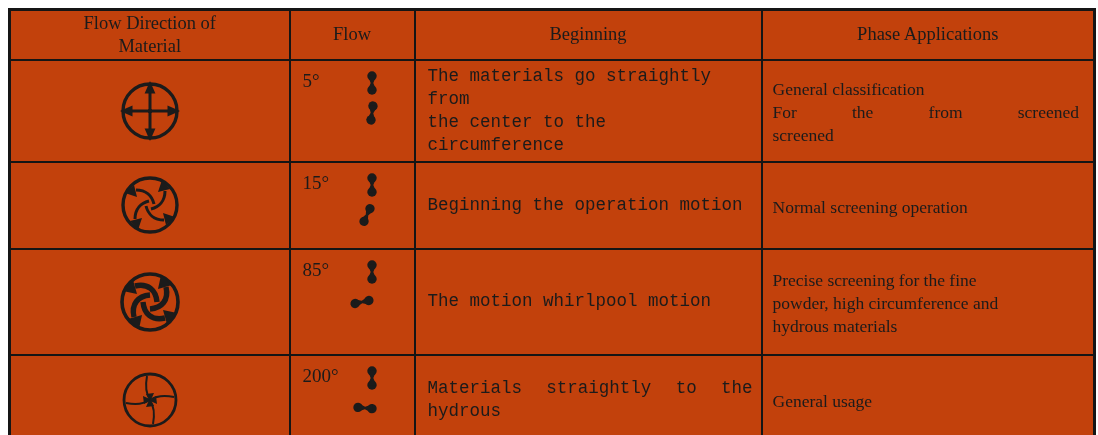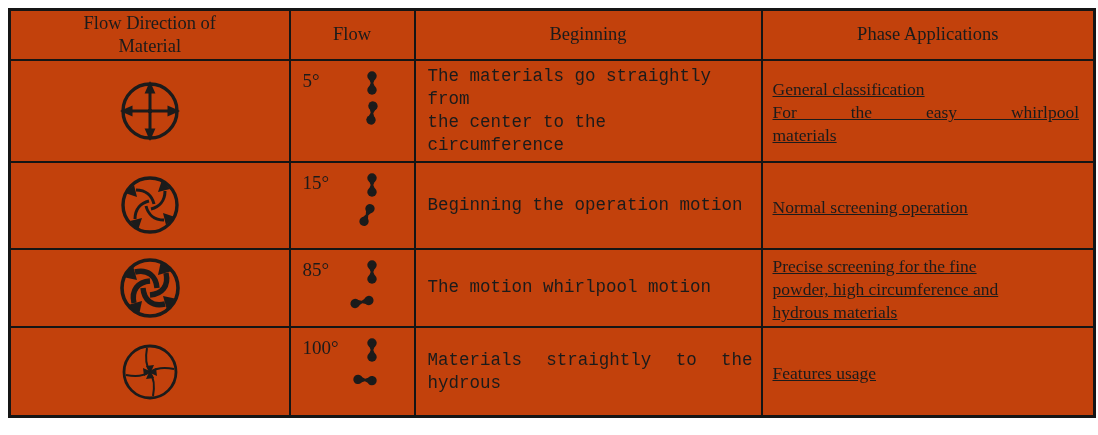--- a/index.html
+++ b/index.html
@@ -2,31 +2,31 @@
 <html><head>
 <meta charset="utf-8">
 <style>
   html,body{margin:0;padding:0;background:#ffffff;}
   body{width:1098px;height:435px;font-family:"Liberation Serif","DejaVu Serif",serif;color:#1b1b1b;}
   .wrap{position:absolute;left:8px;top:8px;}
   table{border-collapse:collapse;table-layout:fixed;background:#c2410c;}
   table{border:3px solid #151515;}
   td,th{border:2px solid #151515;vertical-align:middle;padding:0;overflow:hidden;}
   col.c1{width:280px;} col.c2{width:125px;} col.c3{width:347px;} col.c4{width:333px;}
-  tr.hdr{height:50px;} tr.r1{height:87px;} tr.r2{height:87px;} tr.r3{height:78px;} tr.r4{height:90px;}
+  tr.hdr{height:50px;} tr.r1{height:87px;} tr.r2{height:87px;} tr.r3{height:106px;} tr.r4{height:90px;}
   th{font-weight:normal;font-size:18.5px;text-align:center;line-height:1.25;}
   th .hwrap{max-width:190px;margin:0 auto;}
   .flowcell{text-align:center;}
   .phasecell{vertical-align:top;}
   .phase-inner{display:flex;align-items:flex-start;padding:7px 6px 0 12px;}
   .phase-label{font-size:19px;width:52px;flex:none;padding-top:2px;}
   .weights{display:flex;flex-direction:column;align-items:center;gap:0px;margin-left:2px;}
   .txtcell{font-size:17.5px;line-height:1.32;}
   .feat{padding:4px 8px 4px 12px;font-family:Liberation Mono, monospace;}
-  .apps{padding:4px 14px 0 10px;text-decoration:underline;}
+  .apps{padding:4px 14px 0 10px;}
   .line{display:block;text-align:left;}
   .spread{text-align:justify;text-align-last:justify;}
   svg{display:block;}
   .w-bot.sh2{margin-left:-10px;}
   .w-bot.sh3{margin-left:-20px;}
   .w-bot.sh4{margin-left:-14px;}
 </style>
 </head>
 <body>
 
@@ -82,22 +82,22 @@
           </svg>
         </div>
       </div>
     </td>
     <td class="txtcell feat">
       <span class="line">The materials go straightly from</span>
       <span class="line">the center to the circumference</span>
     </td>
     <td class="txtcell apps">
       <span class="line">General classification</span>
-      <span class="line spread">For the easy whirlpool</span>
-      <span class="line">materials</span>
+      <span class="line spread">For the from screened</span>
+      <span class="line">screened</span>
     </td>
   </tr>
 
   <tr class="r2">
     <td class="flowcell">
       <svg width="68" height="68" viewBox="-34 -34 68 68" style="margin:0 auto">
         <circle r="27" fill="none" stroke="#1b1b1b" stroke-width="3.4"></circle>
         <g id="fa2">
           <path d="M1,4 C 9,2 15,-4 15,-14" fill="none" stroke="#1b1b1b" stroke-width="3"></path>
           <path d="M12,-25 L8,-13 L20,-16 Z" fill="#1b1b1b"></path>
@@ -188,21 +188,21 @@
           <path d="M-24,3 C -13,5 -6,4 -1,0" fill="none" stroke="#1b1b1b" stroke-width="2"></path>
           <path d="M2,0 L-7,-4 L-6,4 Z" fill="#1b1b1b"></path>
         </g>
         <use href="#fa4" transform="rotate(90)"></use>
               <use href="#fa4" transform="rotate(180)"></use>
               <use href="#fa4" transform="rotate(270)"></use>
       </svg>
     </td>
     <td class="phasecell">
       <div class="phase-inner">
-        <span class="phase-label">100°</span>
+        <span class="phase-label">200°</span>
         <div class="weights">
           <svg width="30" height="30" viewBox="-16 -16 32 32">
             <g fill="#1b1b1b" transform="rotate(0)">
                     <circle cy="-7.5" r="5"></circle>
                     <circle cy="7.5" r="5"></circle>
                     <path d="M-4.6,-8 L4.6,-8 L1.4,0 L4.6,8 L-4.6,8 L-1.4,0 Z"></path>
                   </g>
           </svg>
           <svg class="w-bot sh4" width="30" height="30" viewBox="-16 -16 32 32">
             <g fill="#1b1b1b" transform="rotate(95)">
@@ -212,18 +212,18 @@
                   </g>
           </svg>
         </div>
       </div>
     </td>
     <td class="txtcell feat">
       <span class="line spread">Materials straightly to the</span>
       <span class="line">hydrous</span>
     </td>
     <td class="txtcell apps">
-      <span class="line">Features usage</span>
+      <span class="line">General usage</span>
     </td>
   </tr>
 </tbody>
     </table>
 </div>
 
 </body></html>

